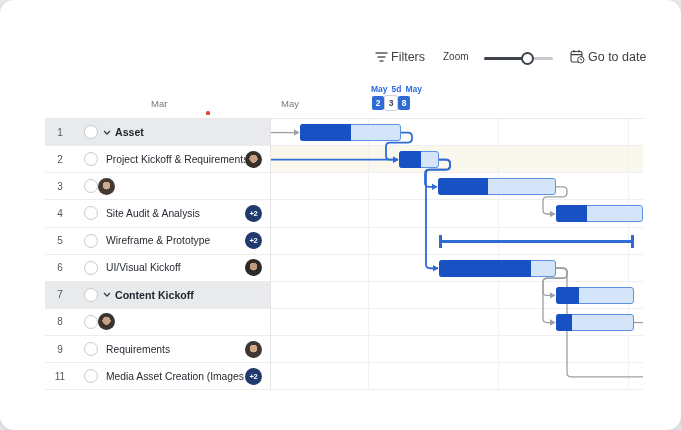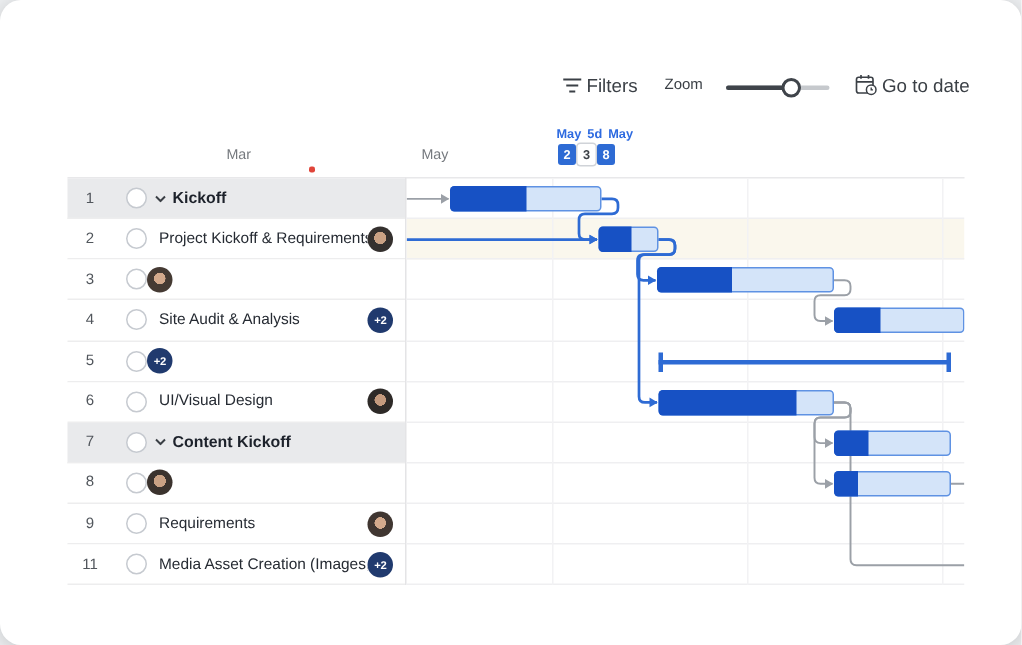--- a/index.html
+++ b/index.html
@@ -108,21 +108,21 @@
 
   <div class="list" id="taskList">
       <div class="lrow group">
         <span class="num">1</span>
         <span class="circ"></span>
         <span class="chev">
           <svg width="8" height="5" viewBox="0 0 8 5">
             <polyline points="1,1 4,4 7,1" fill="none" stroke="#3a3f45" stroke-width="1.3"></polyline>
           </svg>
         </span>
-        <span class="tname">Kickoff</span>
+        <span class="tname">Asset</span>
       </div>
       <div class="lrow">
         <span class="num">2</span>
         <span class="circ"></span>
         <span class="tname">Project Kickoff &amp; Requirements Gathering</span>
         <span class="assign av-man-dark"></span>
       </div>
       <div class="lrow">
         <span class="num">3</span>
         <span class="circ"></span>
@@ -130,26 +130,27 @@
       </div>
       <div class="lrow">
         <span class="num">4</span>
         <span class="circ"></span>
         <span class="tname">Site Audit &amp; Analysis</span>
         <span class="assign badge">+2</span>
       </div>
       <div class="lrow">
         <span class="num">5</span>
         <span class="circ"></span>
+        <span class="tname">Wireframe &amp; Prototype</span>
         <span class="assign badge">+2</span>
       </div>
       <div class="lrow">
         <span class="num">6</span>
         <span class="circ"></span>
-        <span class="tname">UI/Visual Design</span>
+        <span class="tname">UI/Visual Kickoff</span>
         <span class="assign av-woman-b"></span>
       </div>
       <div class="lrow group">
         <span class="num">7</span>
         <span class="circ"></span>
         <span class="chev">
           <svg width="8" height="5" viewBox="0 0 8 5">
             <polyline points="1,1 4,4 7,1" fill="none" stroke="#3a3f45" stroke-width="1.3"></polyline>
           </svg>
         </span>

